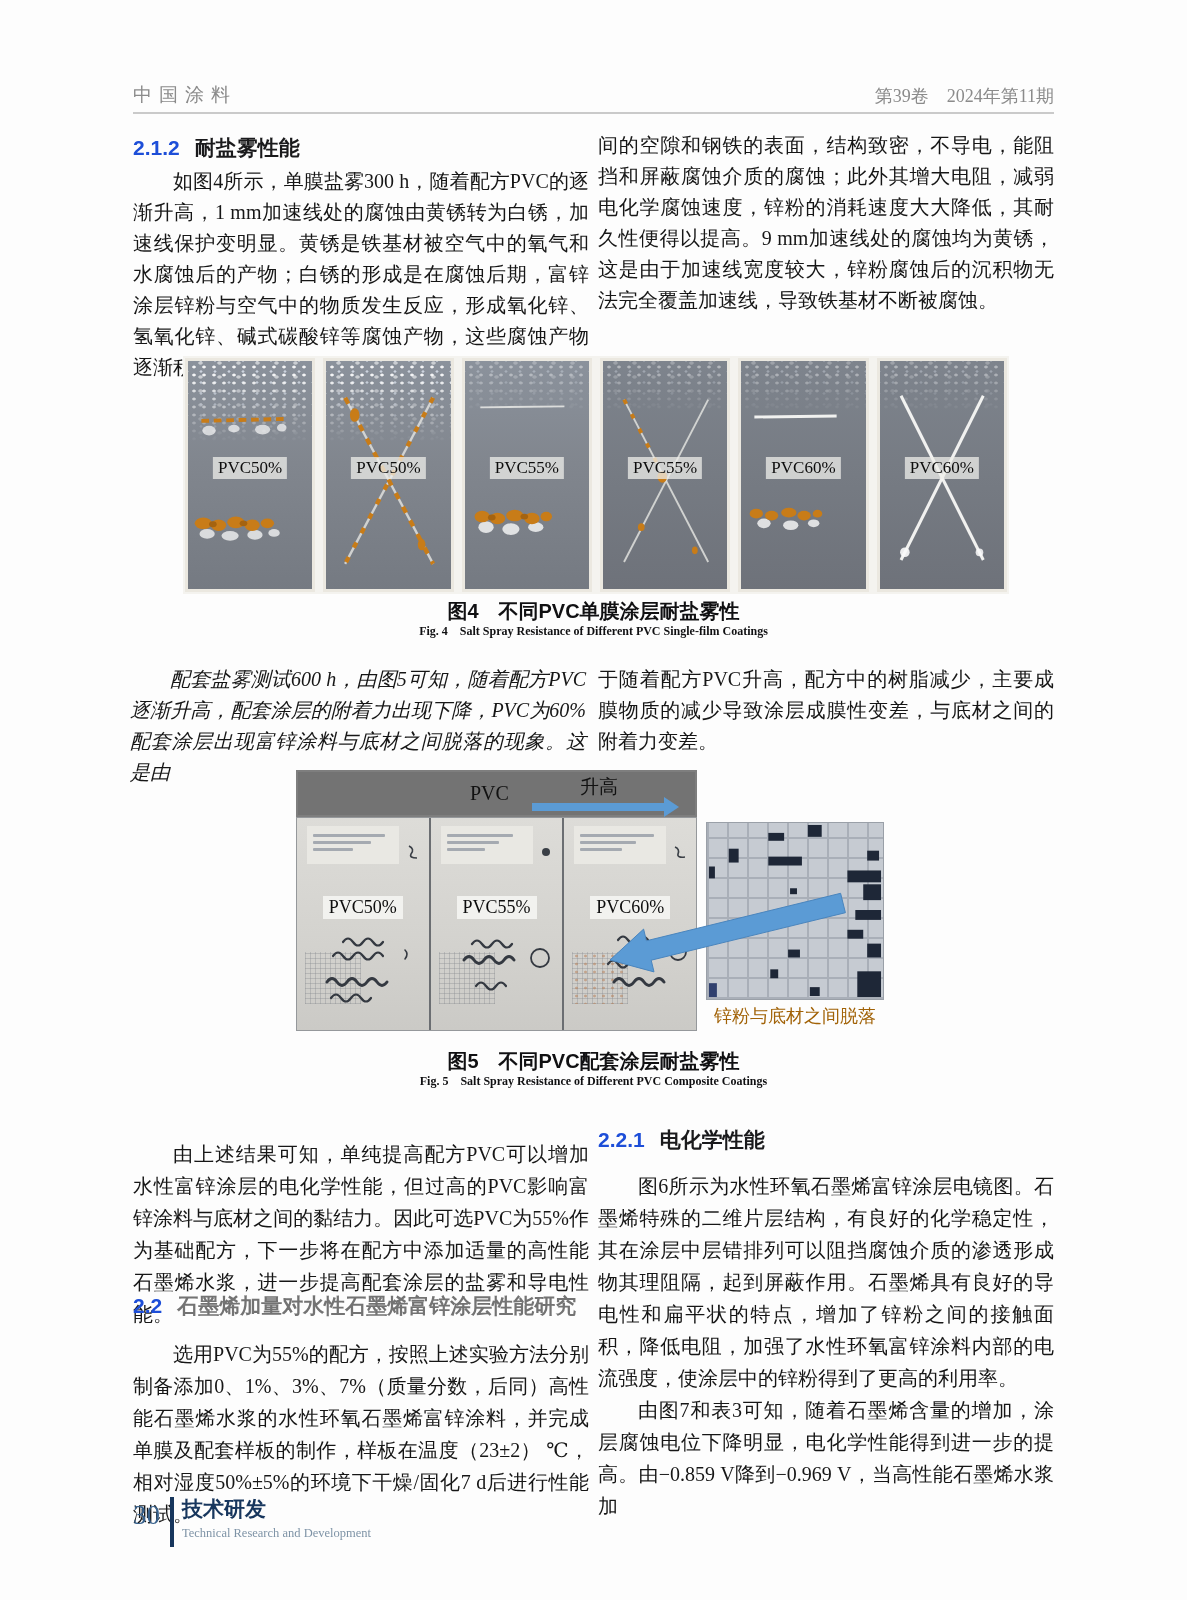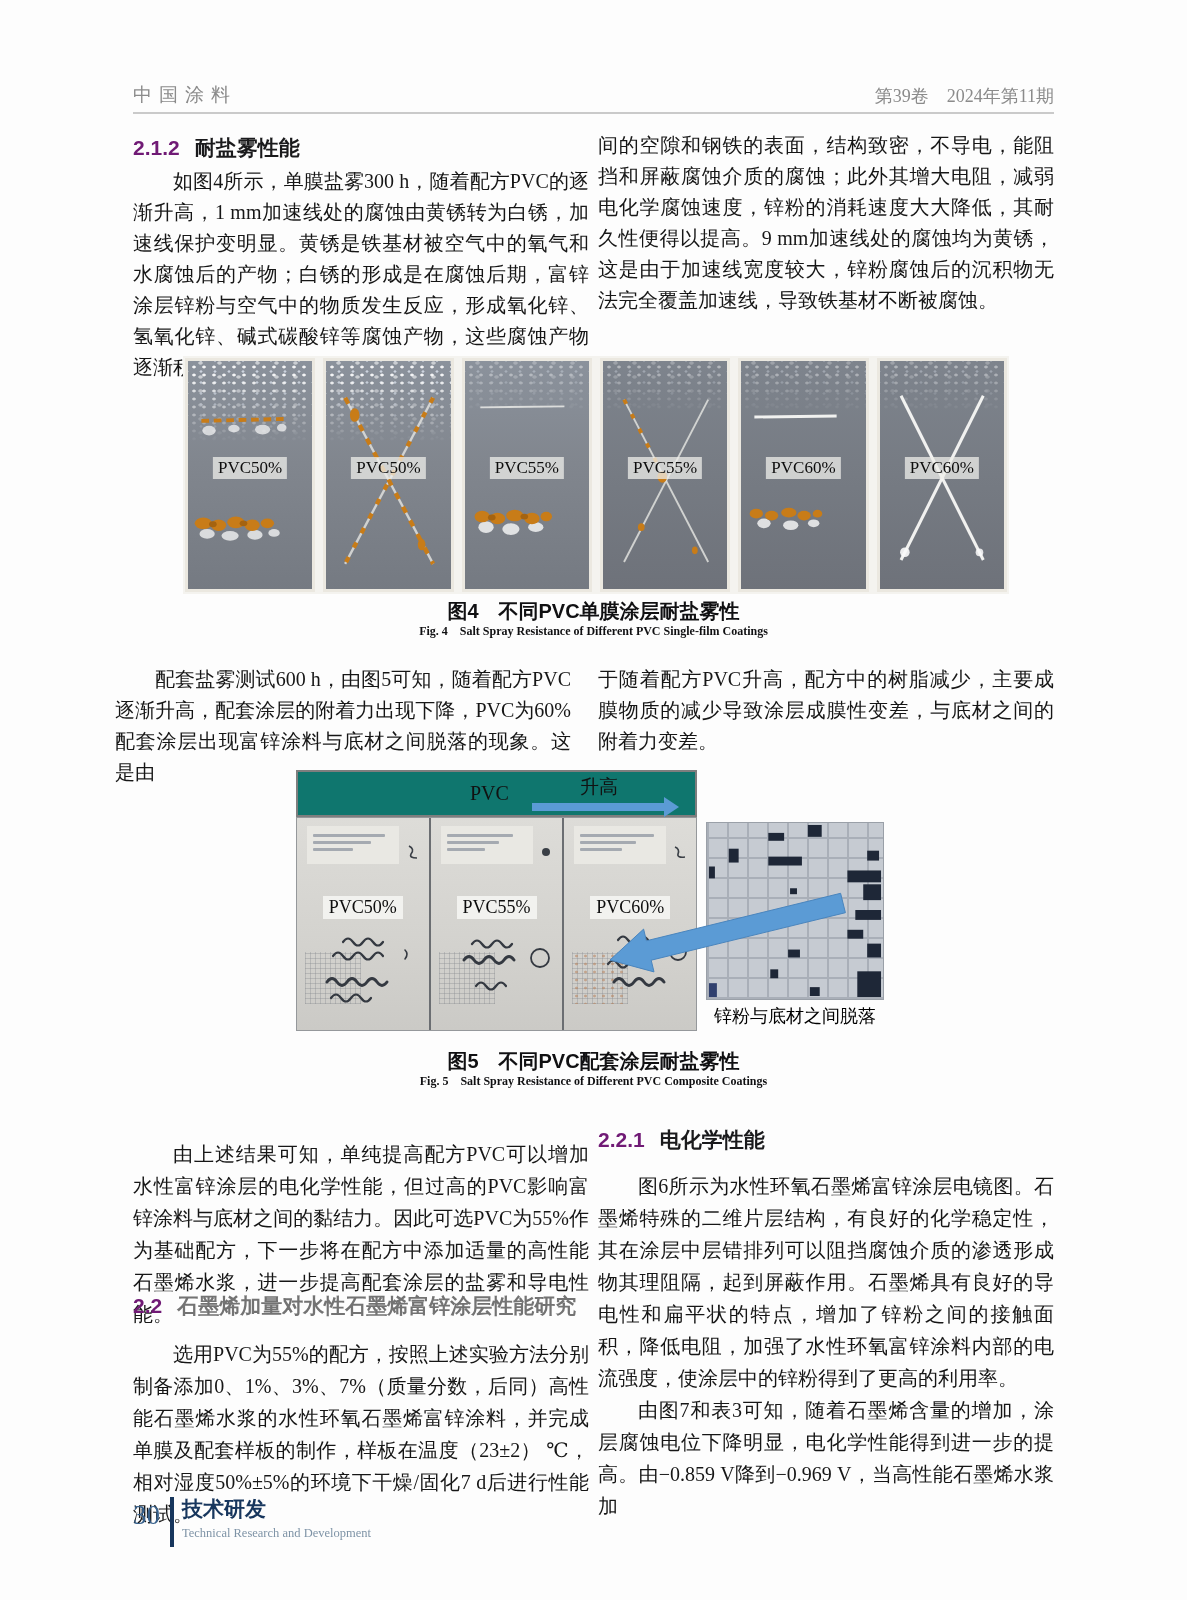--- a/index.html
+++ b/index.html
@@ -9,21 +9,21 @@
   .hdr-journal{position:absolute;left:133px;top:82px;font-size:19px;color:#8b8b8b;letter-spacing:7px;}
   .hdr-issue{position:absolute;right:133px;top:84px;font-size:18px;color:#8b8b8b;}
   .hdr-rule{position:absolute;left:133px;top:112px;width:921px;height:0;border-top:2px solid #cacaca;}
   
   .para{position:absolute;width:456px;font-size:20px;line-height:31px;color:#161616;
         text-align:justify;}
   .para.lh32{line-height:32px;margin-top:12px;}
   .ind{text-indent:2em;}
   .sec{position:absolute;font-family:"Liberation Sans","DejaVu Sans",sans-serif;
        font-weight:bold;font-size:21px;color:#1a1a1c;white-space:nowrap;}
-  .sec .num{color:#701a75;margin-right:15px;}
+  .sec .num{color:#1d4ed8;margin-right:15px;}
   .sec .t-red{color:#737373;margin-top:28px;}
   
   .cap-zh{position:absolute;left:133px;width:921px;text-align:center;
           font-family:"Liberation Sans","DejaVu Sans",sans-serif;font-weight:bold;
           font-size:20px;color:#101012;}
   .cap-en{position:absolute;left:133px;width:921px;text-align:center;
           font-family:"Liberation Serif","DejaVu Serif",serif;font-weight:bold;
           font-size:12px;color:#101012;}
   
   .fig4{position:absolute;left:183px;top:356px;width:826px;height:238px;display:flex;gap:8px;
@@ -39,21 +39,21 @@
      background-size:10px 8px,14px 11px,19px 14px;
      background-position:1px 2px,6px 5px,3px 9px;
      -webkit-mask-image:linear-gradient(180deg,#000 20%,rgba(0,0,0,.55) 55%,transparent 100%);
      mask-image:linear-gradient(180deg,#000 20%,rgba(0,0,0,.55) 55%,transparent 100%);}
   .specks.lite{opacity:.45;height:52px;}
   .marks{position:absolute;inset:0;width:100%;height:100%;}
   .plabel{position:absolute;left:50%;top:42%;transform:translateX(-50%);
           background:rgba(238,238,233,.75);padding:1px 5px;
           font-size:17px;color:#0d0d0d;white-space:nowrap;}
   
-  .f5hdr{position:absolute;left:296px;top:770px;width:401px;height:47px;background:#0f766e;
+  .f5hdr{position:absolute;left:296px;top:770px;width:401px;height:47px;background:#737373;
          border:2px solid #7e7e7e;box-sizing:border-box;}
   .f5pvc{position:absolute;left:172px;top:10px;font-size:20px;color:#111;}
   .f5rise{position:absolute;left:282px;top:2px;font-size:19px;color:#111;}
   .f5arrow{position:absolute;left:234px;top:31px;width:132px;height:8px;background:#5b9bd5;}
   .f5arrow:after{content:"";position:absolute;right:-15px;top:-6px;border-left:15px solid #5b9bd5;
          border-top:10px solid transparent;border-bottom:10px solid transparent;}
   .f5panels{position:absolute;left:296px;top:817px;width:401px;height:214px;display:flex;gap:2px;
          background:#6b6e72;border:1px solid #95989b;box-sizing:border-box;}
   .f5p{position:relative;flex:1;overflow:hidden;
        background:linear-gradient(180deg,#dddcd8 0%,#d4d3cf 55%,#cbcac6 100%);}
@@ -73,21 +73,21 @@
        repeating-linear-gradient(90deg,rgba(100,105,115,.35) 0 1px,transparent 1px 5px);
        background-size:9px 8px,auto,auto;}
   .scrib{position:absolute;right:4px;bottom:10px;width:108px;height:90px;filter:blur(.5px);}
   .cmark{position:absolute;right:8px;top:26px;width:16px;height:16px;filter:blur(.3px);}
   .f5inset{position:absolute;left:706px;top:822px;width:178px;height:178px;
            border:1px solid #9aa0a8;box-sizing:border-box;background:#c6cbd2;
            background-image:
              repeating-linear-gradient(90deg,#a9afb8 0 2px,transparent 2px 20px),
              repeating-linear-gradient(0deg,#a9afb8 0 2px,transparent 2px 20px);}
   .f5insetcap{position:absolute;left:684px;top:1004px;width:222px;text-align:center;
-           font-size:18px;color:#000000;}
+           font-size:18px;color:#a16207;}
   .bigarrow{position:absolute;left:603px;top:888px;width:252px;height:92px;}
   
   .ft-page{position:absolute;left:133px;top:1500px;font-size:27px;color:#38618c;}
   .ft-bar{position:absolute;left:170px;top:1497px;width:4px;height:50px;background:#17365d;}
   .ft-zh{position:absolute;left:182px;top:1495px;font-family:"Liberation Sans","DejaVu Sans",sans-serif;
          font-weight:bold;font-size:21px;color:#17365d;}
   .ft-en{position:absolute;left:182px;top:1526px;font-size:12.5px;color:#7e93a6;}
 </style>
 </head>
 <body>
@@ -216,21 +216,21 @@
         <circle cx="26" cy="198" r="5" fill="rgba(250,250,250,.9)"></circle>
         <circle cx="104" cy="198" r="4" fill="rgba(250,250,250,.85)"></circle>
       </svg>
       <span class="plabel">PVC60%</span>
     </div>
   </div>
 
   <div class="cap-zh" style="top:598px;">图4　不同PVC单膜涂层耐盐雾性</div>
   <div class="cap-en" style="top:623px;">Fig. 4　Salt Spray Resistance of Different PVC Single-film Coatings</div>
 
-  <div class="para ind" style="left:115px;top:664px;">配套盐雾测试600 h，由图5可知，随着配方PVC逐渐升高，配套涂层的附着力出现下降，PVC为60%配套涂层出现富锌涂料与底材之间脱落的现象。这是由</div>
+  <div class="para ind" style="left:130px;top:664px;font-style:italic;">配套盐雾测试600 h，由图5可知，随着配方PVC逐渐升高，配套涂层的附着力出现下降，PVC为60%配套涂层出现富锌涂料与底材之间脱落的现象。这是由</div>
   <div class="para" style="left:598px;top:664px;">于随着配方PVC升高，配方中的树脂减少，主要成膜物质的减少导致涂层成膜性变差，与底材之间的附着力变差。</div>
 
   <div class="f5hdr">
     <span class="f5pvc">PVC</span>
     <span class="f5rise">升高</span>
     <div class="f5arrow"></div>
   </div>
 
   <div class="f5panels">
 

